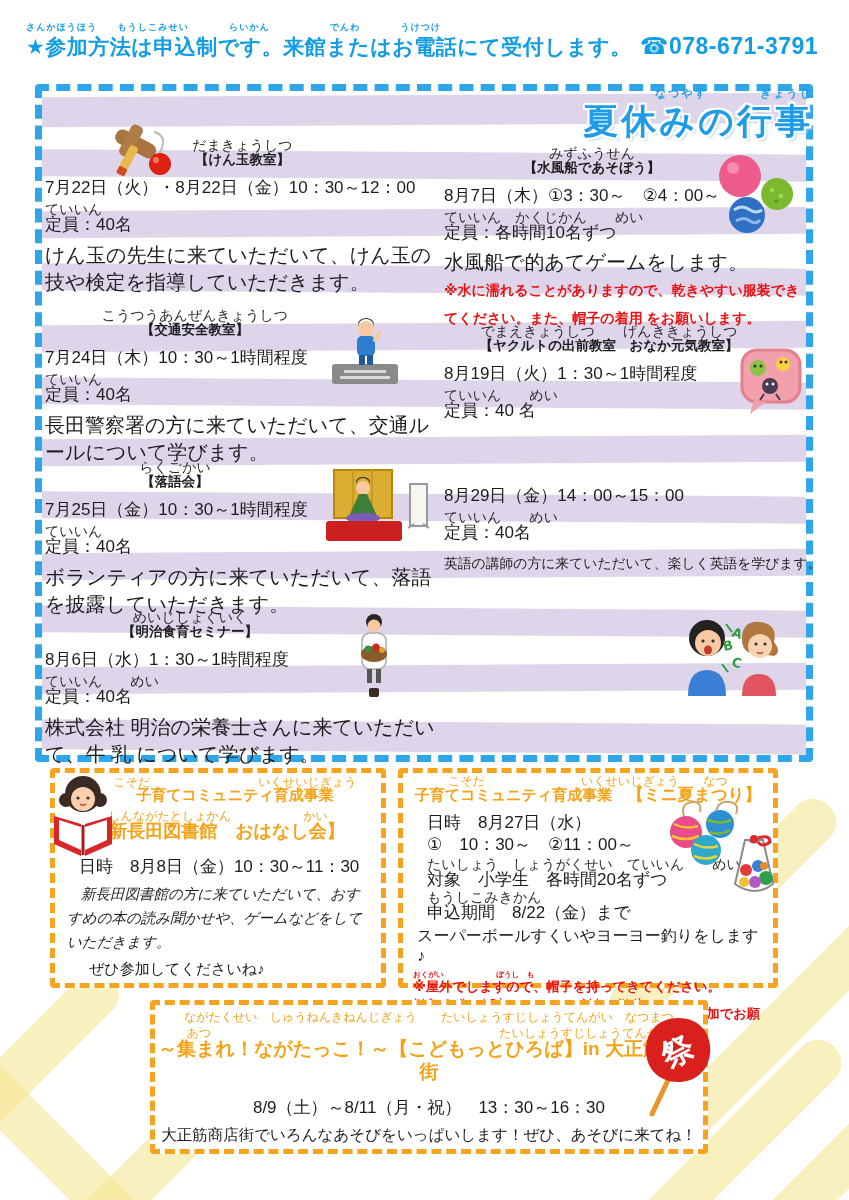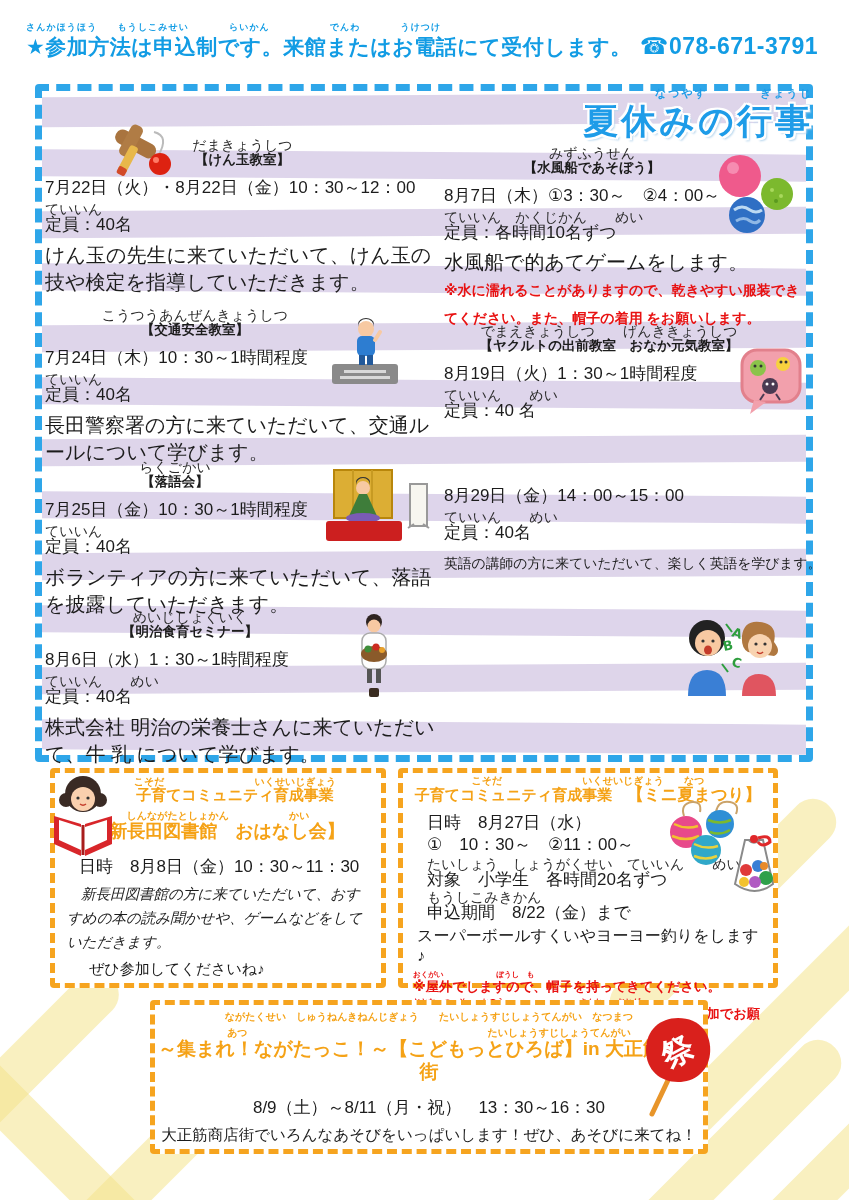--- a/index.html
+++ b/index.html
@@ -39,21 +39,21 @@
   .icon{position:absolute;z-index:4;}
   .icon svg{display:block;width:100%;height:100%;}
 
   
   .streak{position:absolute;width:46px;border-radius:22px;background:rgba(244,228,140,0.55);z-index:0;}
 
   
   .obox{position:absolute;border:5px dashed #f6a41f;border-radius:4px;background:#fff;z-index:2;box-sizing:border-box;}
   .obx-program{margin:0;text-align:center;color:#f5a216;font-weight:bold;font-size:15px;line-height:18px;}
   .obx-title{margin:9px;text-align:center;color:#f5a216;font-weight:bold;font-size:18px;line-height:22px;}
-  .orb{display:block;font-size:10px;line-height:8px;font-weight:bold;color:#f5a216;text-align:center;}
+  .orb{display:block;font-size:12px;line-height:8px;font-weight:normal;color:#f5a216;text-align:center;}
   .lb-dt{margin:14px 0 0 0;font-size:17px;line-height:22px;padding-left:12px;}
   .lb-desc{margin:4px 0 0 0;font-size:14.5px;line-height:24px;text-indent:14px;font-style:italic;}
   .lb-close{margin:6px 0 0 0;font-size:15px;padding-left:22px;}
   .rbx-row{margin:6px 0 0 0;font-size:17px;line-height:21px;padding-left:14px;}
   .rbx-times{margin:1px 0 0 0;font-size:17px;line-height:21px;padding-left:14px;}
   .rbx-desc{margin:3px 0 0 0;font-size:16px;line-height:20px;padding-left:4px;}
   .rbx-warn{margin:0;font-size:13.2px;line-height:16px;font-weight:bold;color:#e81111;}
   .rwrb{display:block;font-size:7.5px;line-height:9px;color:#e81111;font-weight:bold;}
 
   .fbox{position:absolute;left:150px;top:1000px;width:558px;height:154px;text-align:center;padding-top:6px;}

